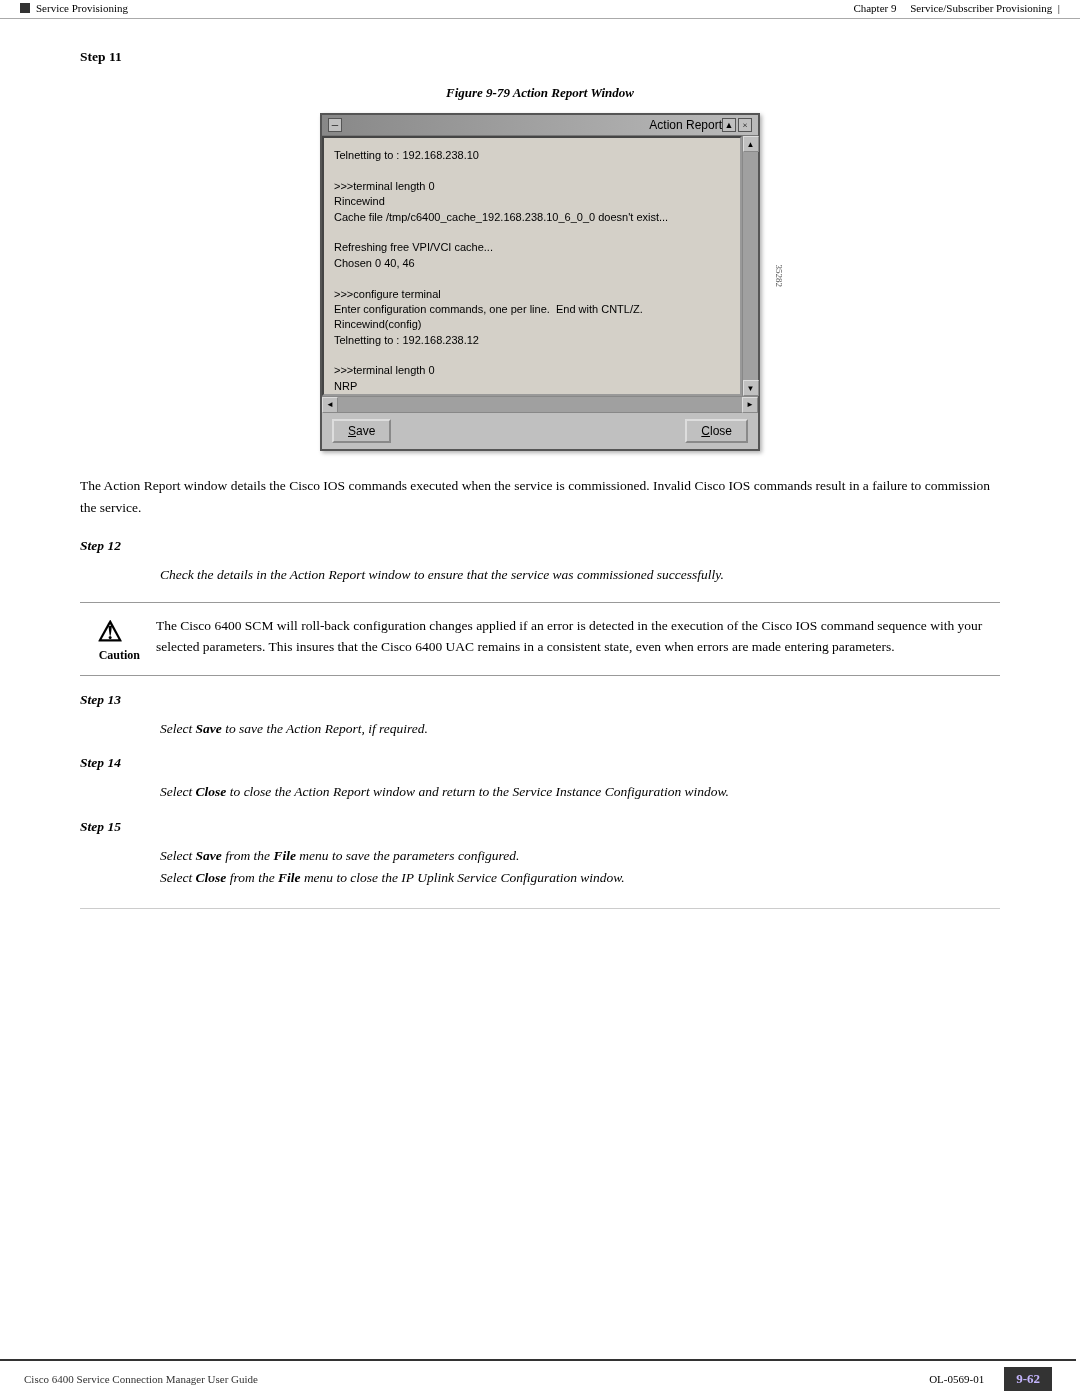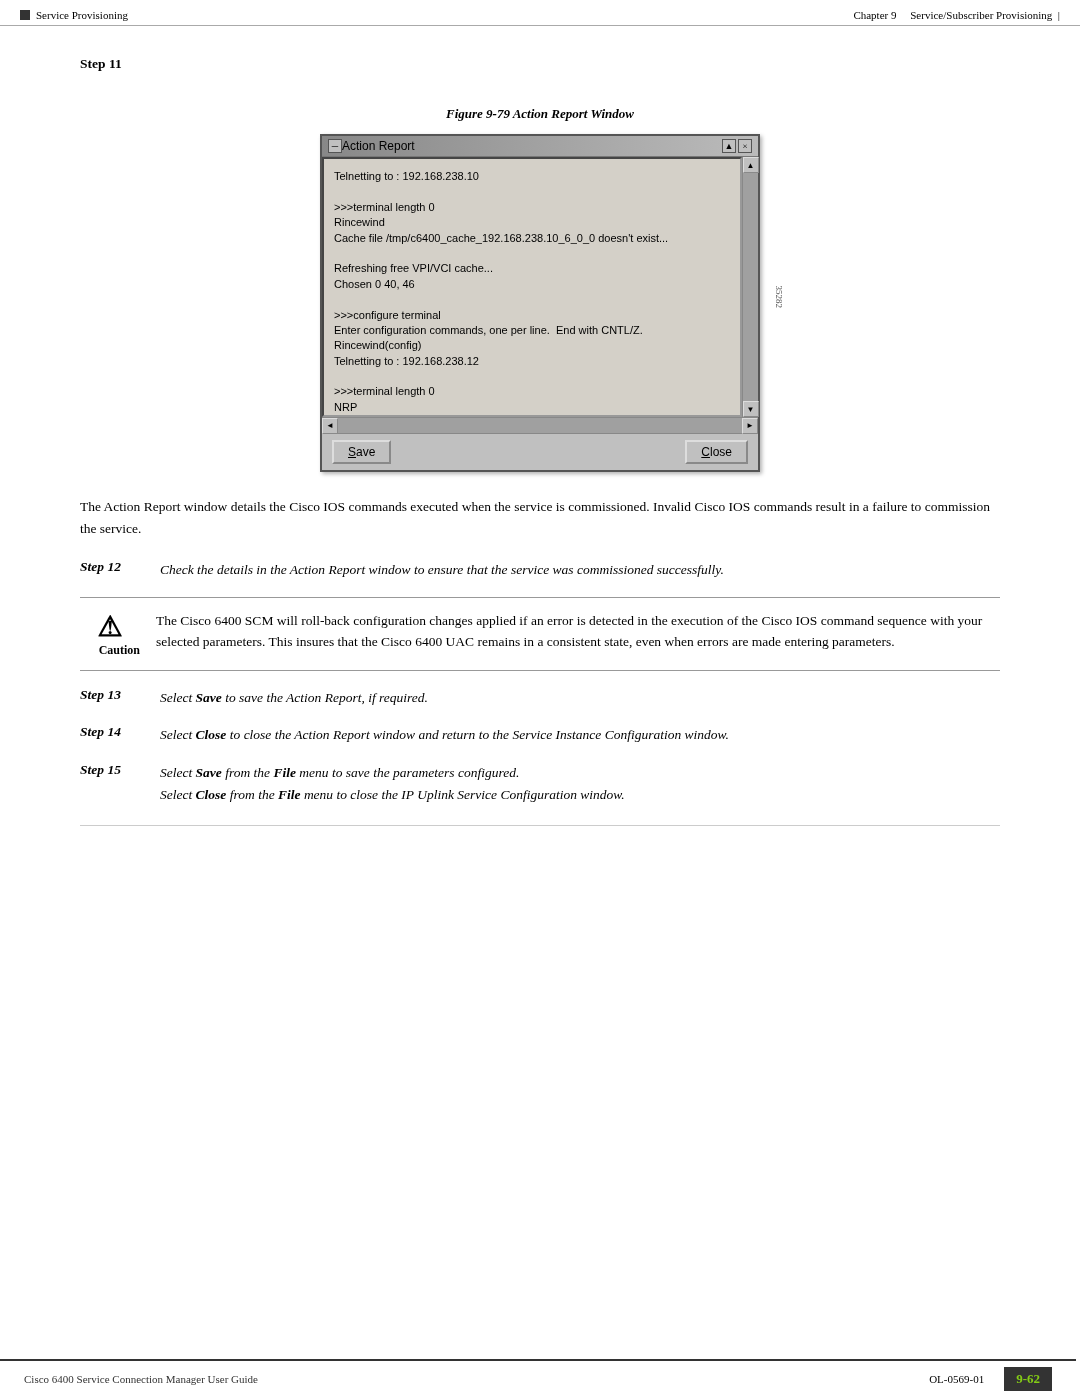--- a/index.html
+++ b/index.html
@@ -12,21 +12,21 @@
       font-size: 14px;
       color: #000000;
       position: relative;
     }
 
     
     .page-header {
       display: flex;
       justify-content: space-between;
       align-items: center;
-      padding: 9px 20px 4px 20px;
+      padding: 2px 20px 4px 20px;
       border-bottom: 1px solid #aaa;
       font-size: 11px;
     }
     .page-header-left {
       display: flex;
       align-items: center;
       gap: 6px;
     }
     .header-square {
       width: 10px;
@@ -40,21 +40,21 @@
 
     
     .main-content {
       padding: 30px 80px 80px 80px;
     }
 
     
     .step-intro {
       display: flex;
       gap: 20px;
-      margin-bottom: 34px;
+      margin-bottom: 20px;
     }
     .step-label {
       font-weight: bold;
       font-size: 13.5px;
       white-space: nowrap;
       min-width: 60px;
     }
     .step-text {
       font-size: 13.5px;
       line-height: 1.5;
@@ -87,21 +87,21 @@
     .window-titlebar {
       background: linear-gradient(to right, #888, #bbb);
       padding: 3px 6px;
       display: flex;
       justify-content: space-between;
       align-items: center;
       border-bottom: 1px solid #777;
     }
     .window-title-text {
       flex: 1;
-      text-align: left;
+      text-align: right;
       font-size: 12px;
       font-family: Arial, sans-serif;
       font-weight: normal;
       color: #000;
     }
     .window-control {
       width: 14px;
       height: 14px;
       border: 1px solid #555;
       background: #c0c0c0;
@@ -250,20 +250,21 @@
     .caution-label {
       font-weight: bold;
       font-size: 12px;
       min-width: 60px;
       text-align: right;
     }
 
     .step-content {
       font-size: 13.5px;
       line-height: 1.6;
+      margin-top: 26px;
     }
     .step-content b {
       font-weight: bold;
     }
 
     
     .bottom-divider {
       border: none;
       border-top: 1px solid #ccc;
       margin: 20px 0 0 0;
@@ -284,21 +285,21 @@
     .footer-left {
       font-size: 11px;
       color: #333;
     }
     .footer-center {
       font-size: 11px;
       color: #333;
     }
     .footer-right {
       background: #333;
-      color: #84cc16;
+      color: #c4b5fd;
       padding: 4px 12px;
       font-size: 13px;
       font-weight: bold;
     }
 
     .window-relative-wrap {
       position: relative;
       display: inline-block;
     }
 

